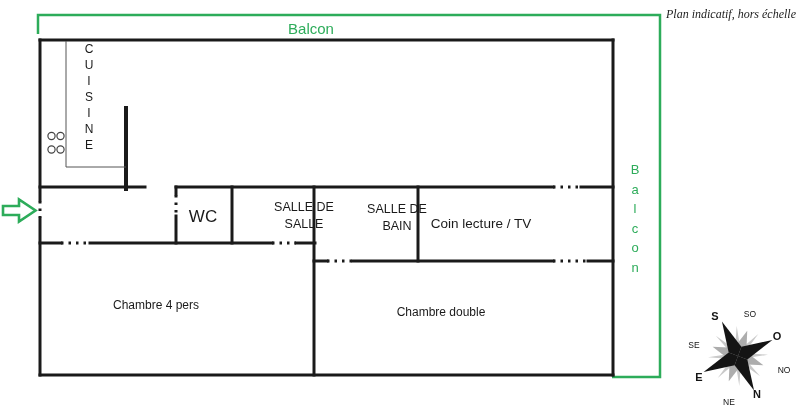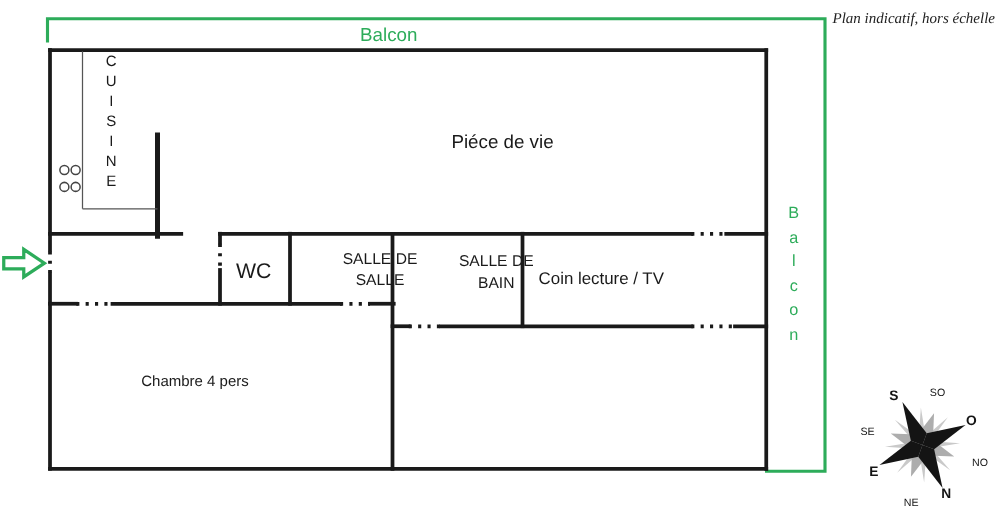--- a/index.html
+++ b/index.html
@@ -131,32 +131,32 @@
 n</div>
 
   <div class="label vtext" style="left:89px; top:41px; transform:translate(-50%,0); line-height:16px; font-size:12px;">C
 U
 I
 S
 I
 N
 E</div>
 
-  <div class="label fs15" style="left:402px; top:114px;">Piéce de vie</div>
 
   <div class="label fs13" style="left:203px; top:217px;">WC</div>
 
   <div class="label two-line" style="left:268px; top:216px;">
     <div>SALLE DE</div>
     <div>SALLE</div>
   </div>
 
   <div class="label two-line" style="left:361px; top:218px;">
     <div>SALLE DE</div>
     <div>BAIN</div>
   </div>
 
   <div class="label fs135" style="left:481px; top:223px;">Coin lecture / TV</div>
 
   <div class="label fs14" style="left:156px; top:305px;">Chambre 4 pers</div>
 
+  <div class="label fs14" style="left:441px; top:312px;">Chambre double</div>
 
 </div>
 
 </body></html>

